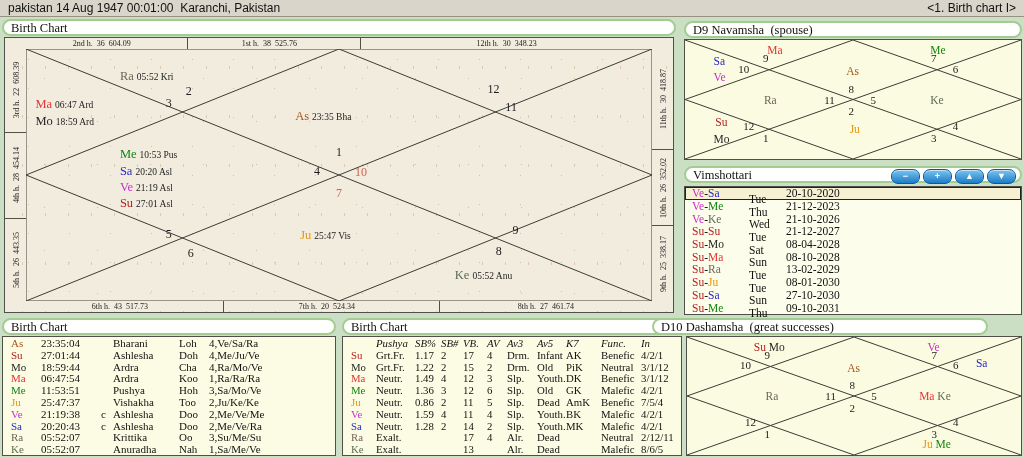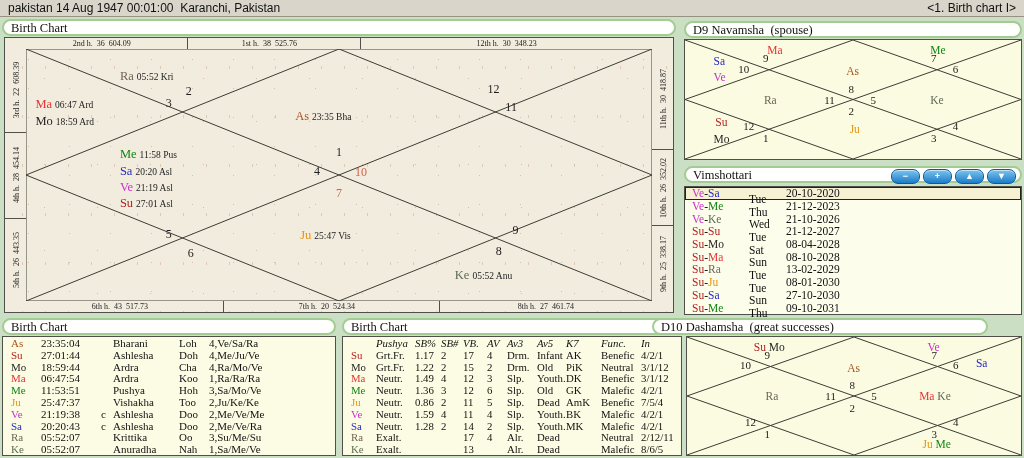--- a/index.html
+++ b/index.html
@@ -141,21 +141,21 @@
         <div class="rnum" style="left: 22.8%; top: 21.5%;">3</div>
         <div class="rnum" style="left: 74.7%; top: 16%;">12</div>
         <div class="rnum" style="left: 77.5%; top: 23%;">11</div>
         <div class="rnum" style="left: 22.8%; top: 73.5%;">5</div>
         <div class="rnum" style="left: 26.3%; top: 81%;">6</div>
         <div class="rnum" style="left: 78.2%; top: 72%;">9</div>
         <div class="rnum" style="left: 75.5%; top: 80%;">8</div>
         <div class="planet" style="left: 15%; top: 8%;"><span class="pa" style="color: rgb(110, 102, 87);">Ra</span><span class="pd">05:52 Kri</span></div>
         <div class="planet" style="left: 1.5%; top: 19%;"><span class="pa" style="color: rgb(228, 52, 52);">Ma</span><span class="pd">06:47 Ard</span></div>
         <div class="planet" style="left: 1.5%; top: 25.6%;"><span class="pa" style="color: rgb(38, 38, 38);">Mo</span><span class="pd">18:59 Ard</span></div>
-        <div class="planet" style="left: 15%; top: 39%;"><span class="pa" style="color: rgb(17, 133, 17);">Me</span><span class="pd">11:58 Pus</span></div>
+        <div class="planet" style="left: 15%; top: 39%;"><span class="pa" style="color: rgb(17, 133, 17);">Me</span><span class="pd">10:53 Pus</span></div>
         <div class="planet" style="left: 15%; top: 45.7%;"><span class="pa" style="color: rgb(41, 41, 192);">Sa</span><span class="pd">20:20 Asl</span></div>
         <div class="planet" style="left: 15%; top: 52%;"><span class="pa" style="color: rgb(203, 46, 203);">Ve</span><span class="pd">21:19 Asl</span></div>
         <div class="planet" style="left: 15%; top: 58.3%;"><span class="pa" style="color: rgb(180, 32, 32);">Su</span><span class="pd">27:01 Asl</span></div>
         <div class="planet" style="left: 43%; top: 24%;"><span class="pa" style="color: rgb(169, 86, 29);">As</span><span class="pd">23:35 Bha</span></div>
         <div class="planet" style="left: 43.8%; top: 71%;"><span class="pa" style="color: rgb(230, 147, 10);">Ju</span><span class="pd">25:47 Vis</span></div>
         <div class="planet" style="left: 68.5%; top: 87%;"><span class="pa" style="color: rgb(92, 107, 81);">Ke</span><span class="pd">05:52 Anu</span></div>
       </div>
   </div>
 
   <div class="pill" style="left:684px;top:21px;width:338px;">

